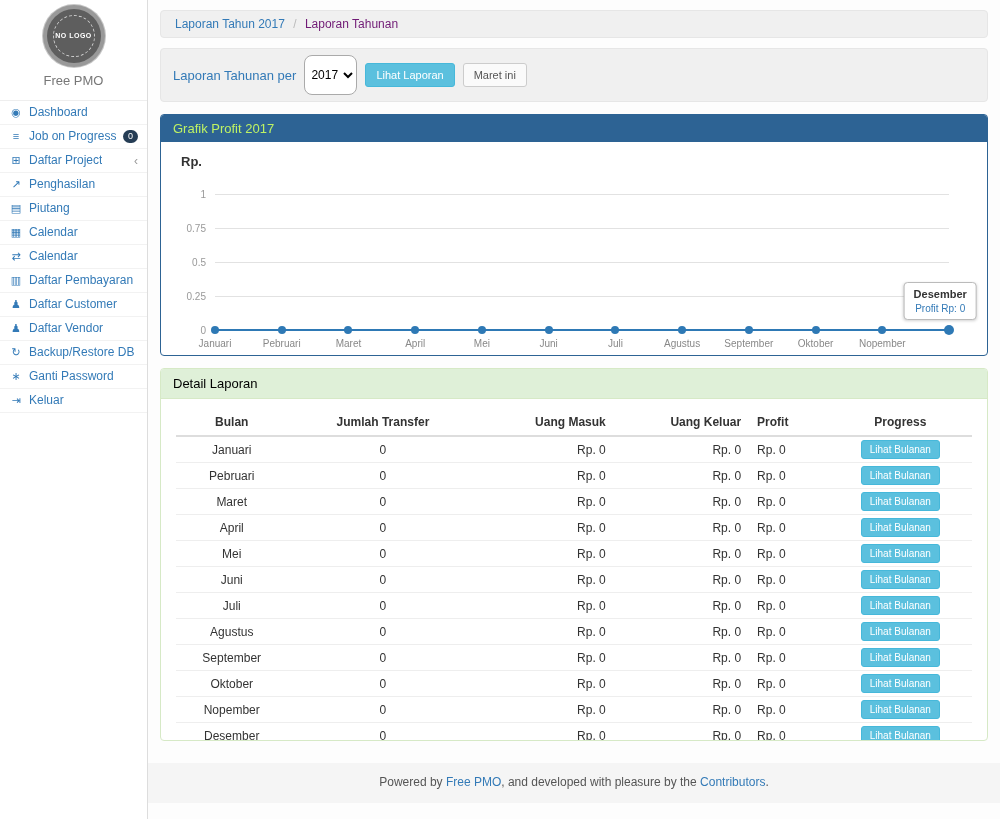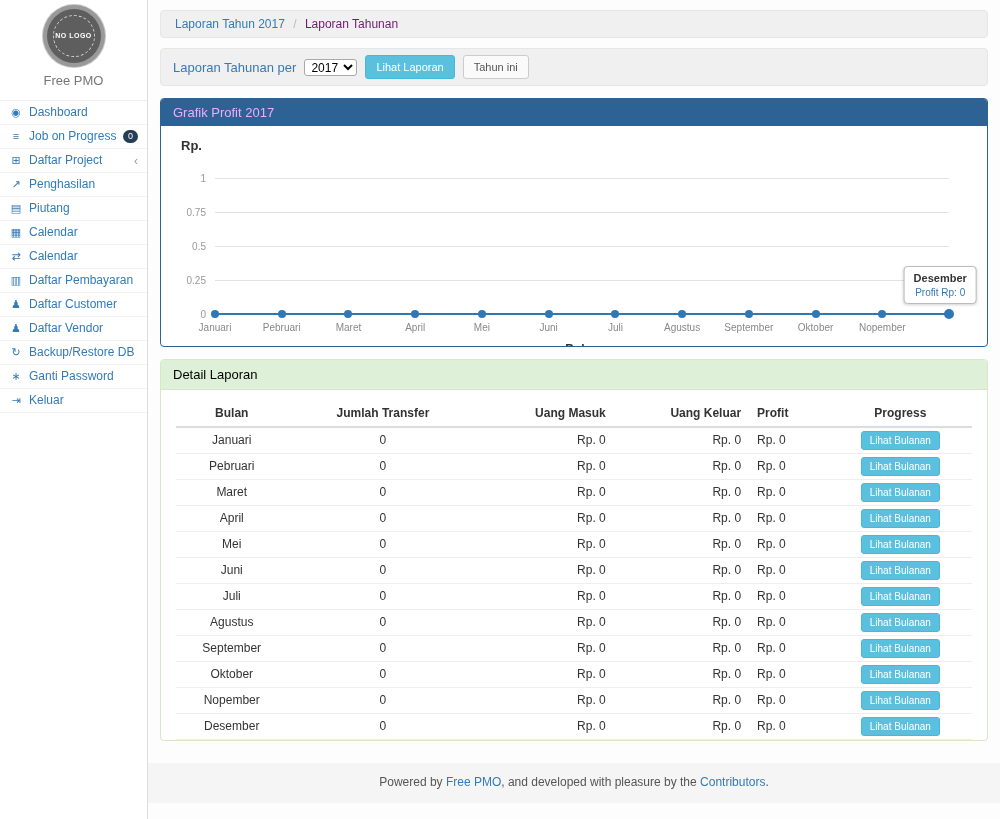--- a/index.html
+++ b/index.html
@@ -26,30 +26,30 @@
   
   .main{flex:1;background:#fdfdfd;box-sizing:border-box;padding:10px 12px 0;display:flex;flex-direction:column;}
   .breadcrumb{background:#f0f0f0;border:1px solid #e6e6e6;border-radius:4px;padding:6px 14px;font-size:12px;margin-bottom:10px;}
   .bc-link{color:#337ab7;text-decoration:none;cursor:pointer;}
   .bc-sep{color:#bbb;margin:0 5px;}
   .bc-current{color:#701a75;}
 
   .filterbar{background:#f0f0f0;border:1px solid #e6e6e6;border-radius:4px;padding:6px 12px;margin-bottom:12px;
     display:flex;align-items:center;gap:8px;}
   .filter-label{color:#337ab7;font-size:13px;font-weight:normal;}
-  .year-select{height:17px;font-size:12px;border:1px solid #aaa;border-radius:3px;background:#fff;
+  .year-select{height:40px;font-size:12px;border:1px solid #aaa;border-radius:8px;background:#fff;
     font-family:inherit;padding:0 2px;cursor:pointer;}
   .btn{font-family:inherit;font-size:11px;border-radius:3px;padding:4px 10px;cursor:pointer;line-height:1.3;}
   .btn-info{background:#5bc0de;border:1px solid #46b8da;color:#fff;}
   .btn-default{background:#fafafa;border:1px solid #ccc;color:#555;}
 
   
   .panel{border-radius:4px;background:#fff;margin-bottom:12px;overflow:hidden;}
   .panel-primary{border:1px solid #2d6394;}
-  .panel-heading-primary{background:#2d6394;color:#f0abfc;font-size:13px;padding:6px 12px;}
+  .panel-heading-primary{background:#2d6394;color:#bef264;font-size:13px;padding:6px 12px;}
   .chart-body{padding:12px 20px 10px;}
   .rp-label{font-weight:bold;font-size:13px;color:#333;height:16px;}
   .plot{position:relative;height:136px;margin:24px 18px 0 34px;}
   .gridline{position:absolute;left:0;right:0;height:1px;background:#e2e2e2;}
   .ytick{position:absolute;right:calc(100% + 9px);width:40px;text-align:right;font-size:10px;color:#999;
     transform:translateY(-50%);}
   .dataline{position:absolute;left:0;right:0;top:calc(100% - 1px);height:2px;background:#2e79b5;}
   .dot{position:absolute;top:100%;width:8px;height:8px;border-radius:50%;background:#2e79b5;
     transform:translate(-50%,-50%);cursor:pointer;}
   .dot.active{width:10px;height:10px;}
@@ -161,21 +161,21 @@
       <span class="bc-sep">/</span>
       <span class="bc-current">Laporan Tahunan</span>
     </div>
 
     <div class="filterbar">
       <span class="filter-label">Laporan Tahunan per</span>
       <select class="year-select">
         <option>2017</option>
       </select>
       <button class="btn btn-info">Lihat Laporan</button>
-      <button class="btn btn-default">Tahun ini</button>
+      <button class="btn btn-default">Maret ini</button>
     </div>
 
     <section class="panel panel-primary">
       <div class="panel-heading-primary">Grafik Profit 2017</div>
       <div class="chart-body">
         <div class="rp-label">Rp.</div>
         <div class="plot">
           <div class="gridline" style="top:0%"></div>
           <div class="gridline" style="top:25%"></div>
           <div class="gridline" style="top:50%"></div>

